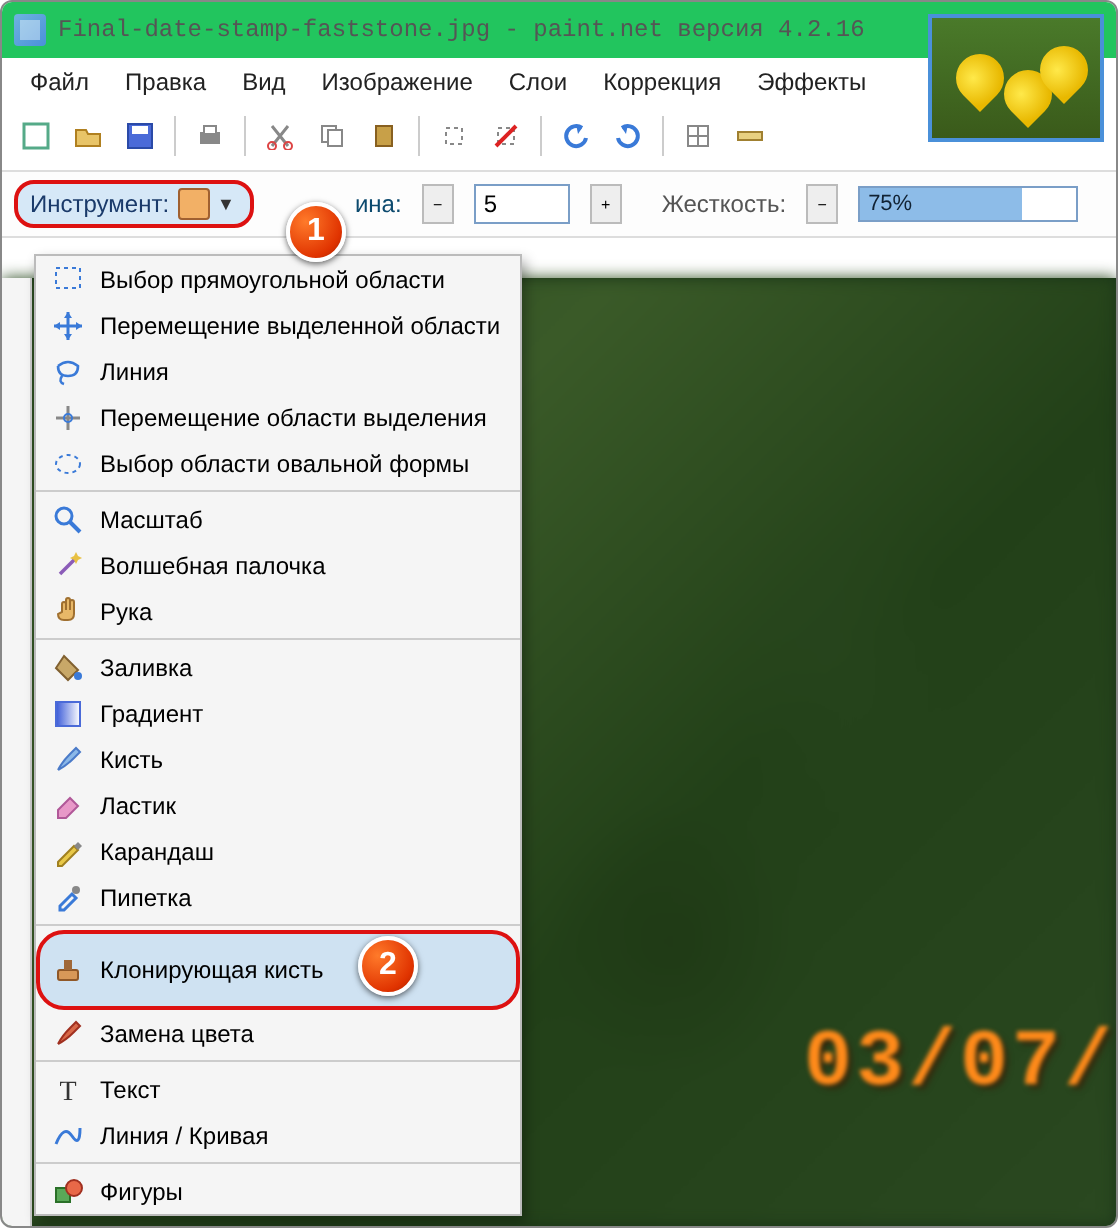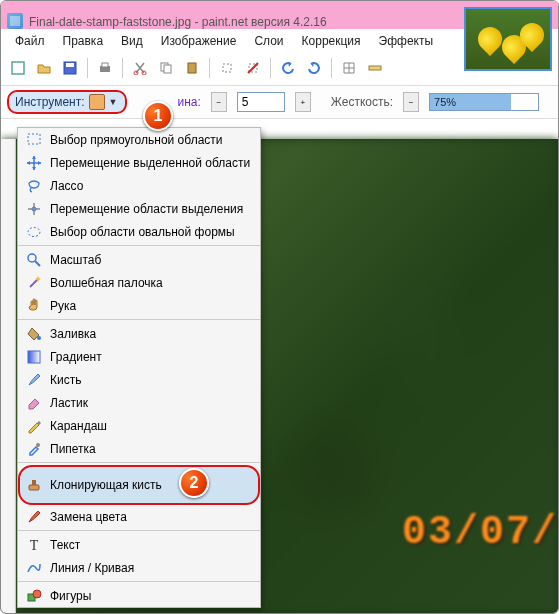--- a/index.html
+++ b/index.html
@@ -10,23 +10,24 @@
     width: 559px;
     height: 614px;
     overflow: hidden;
     position: relative;
     border: 1px solid #888;
     border-radius: 6px;
   }
   .titlebar {
     height: 28px;
     display: flex;
-    align-items: flex-end;
+    align-items: center;
     padding: 0 6px;
-    background: #f9a8d4;
+    background: #22c55e;
+    font-family: Liberation Mono, monospace;
   }
   .title-icon {
     width: 16px; height: 16px; margin-right: 6px;
     background: linear-gradient(135deg,#6fb3e0 0%, #4a90d9 100%);
     border-radius: 2px;
     display:flex;align-items:center;justify-content:center;
   }
   .titlebar-text { color: #555; }
   .menubar {
     display: flex;
@@ -83,21 +84,21 @@
     position: absolute;
     width: 30px; height: 30px;
     border-radius: 50%;
     background: radial-gradient(circle at 30% 30%, #ff7a2a 0%, #e03300 70%, #a02000 100%);
     border: 2px solid #fff;
     box-shadow: 0 1px 3px rgba(0,0,0,.6);
     display:flex;align-items:center;justify-content:center;
     color:#fff; font-weight:bold; font-size:16px;
     z-index: 50;
   }
-  .brush-width-label { color:#6d28d9; margin-left:40px;}
+  .brush-width-label { color:#0c4a6e; margin-left:40px;}
   .brush-input {
     width: 48px; height: 20px;
     border: 1px solid #7a9ec7; background:#fff;
     padding: 0 4px;
     font-size: 12px;
   }
   .stepper { width:16px; height:20px; border:1px solid #bbb; background:#eee;
     display:flex;align-items:center;justify-content:center;font-size:8px; }
   .hardness-label { color:#555; margin-left:10px;}
   .hardness-bar {
@@ -326,21 +327,21 @@
         </svg>
       </span>
       <span>Перемещение выделенной области</span>
     </div>
     <div class="tool-menu-item">
       <span class="tmi-icon">
         <svg width="16" height="16" viewBox="0 0 16 16">
           <path d="M3 5 Q8 1 13 5 Q13 10 8 10 Q3 10 3 5 M5 10 Q3 13 6 14" fill="none" stroke="#3a7ad8" stroke-width="1.3"></path>
         </svg>
       </span>
-      <span>Лассо</span>
+      <span>Линия</span>
     </div>
     <div class="tool-menu-item">
       <span class="tmi-icon">
         <svg width="16" height="16" viewBox="0 0 16 16">
           <path d="M8 2 L8 14 M2 8 L14 8" stroke="#888" stroke-width="1.5"></path>
           <circle cx="8" cy="8" r="2" fill="none" stroke="#3a7ad8"></circle>
         </svg>
       </span>
       <span>Перемещение области выделения</span>
     </div>

